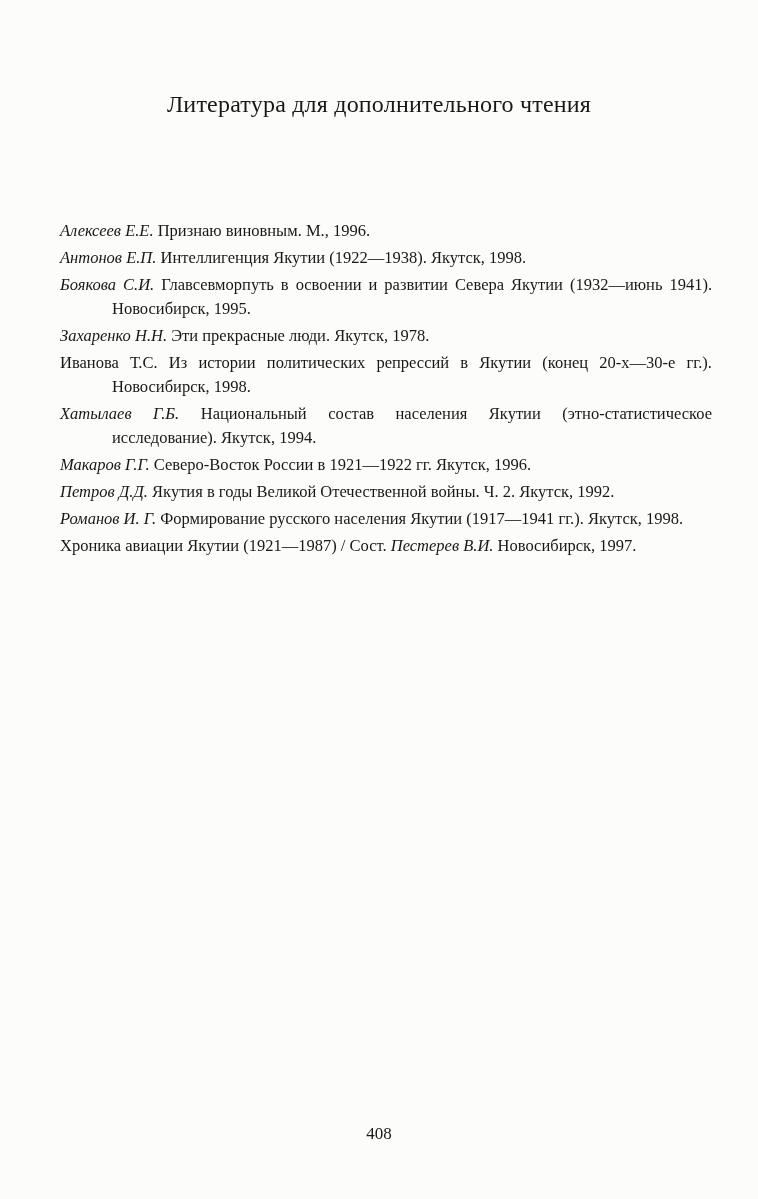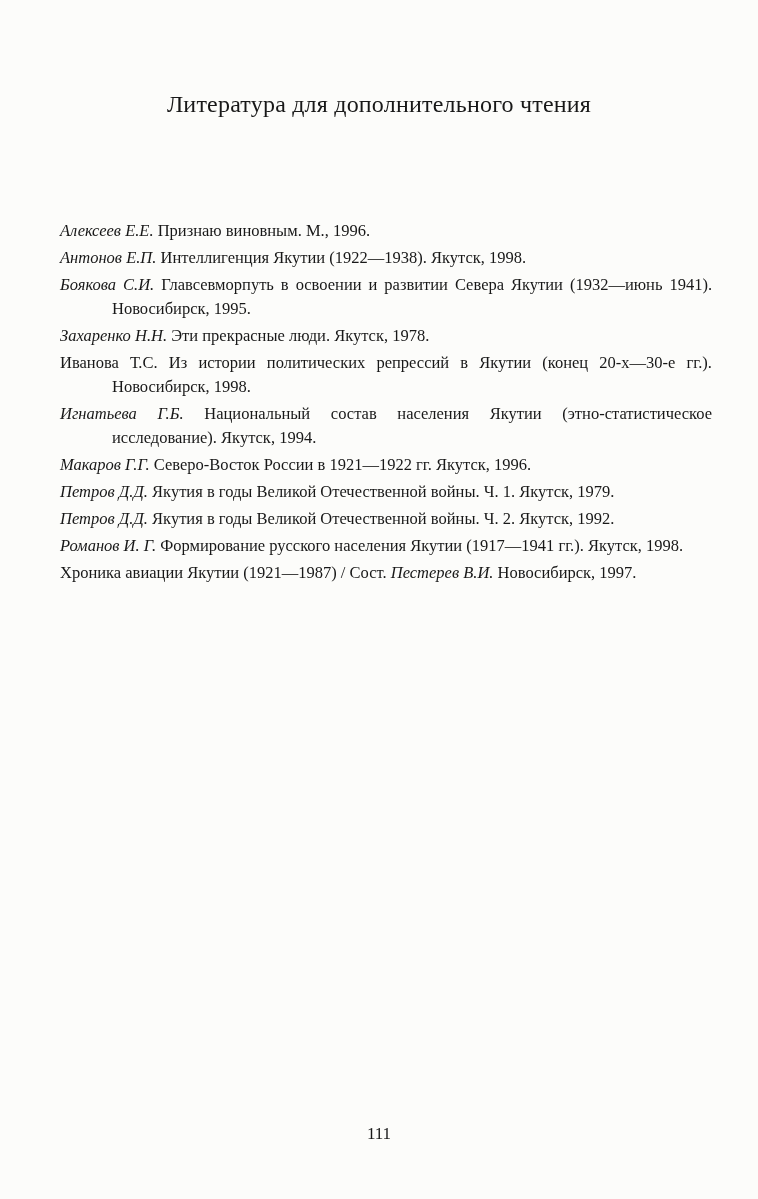--- a/index.html
+++ b/index.html
@@ -59,22 +59,21 @@
 
 <div class="page">
   <h1 class="title">Литература для дополнительного чтения</h1>
 
   <div class="entries" id="entries">
       <p class="entry"><em>Алексеев Е.Е.</em><span> Признаю виновным. М., 1996.</span></p>
       <p class="entry"><em>Антонов Е.П.</em><span> Интеллигенция Якутии (1922—1938). Якутск, 1998.</span></p>
       <p class="entry"><em>Боякова С.И.</em><span> Главсевморпуть в освоении и развитии Севера Якутии (1932—июнь 1941). Новосибирск, 1995.</span></p>
       <p class="entry"><em>Захаренко Н.Н.</em><span> Эти прекрасные люди. Якутск, 1978.</span></p>
       <p class="entry"><span>Иванова Т.С. Из истории политических репрессий в Якутии (конец 20-х—30-е гг.). Новосибирск, 1998.</span></p>
-      <p class="entry"><em>Игнатьева Г.Б.</em><span> Национальный состав населения Якутии (этно-статистическое исследование). Якутск, 1994.</span></p>
+      <p class="entry"><em>Хатылаев Г.Б.</em><span> Национальный состав населения Якутии (этно-статистическое исследование). Якутск, 1994.</span></p>
       <p class="entry"><em>Макаров Г.Г.</em><span> Северо-Восток России в 1921—1922 гг. Якутск, 1996.</span></p>
-      <p class="entry"><em>Петров Д.Д.</em><span> Якутия в годы Великой Отечественной войны. Ч. 1. Якутск, 1979.</span></p>
       <p class="entry"><em>Петров Д.Д.</em><span> Якутия в годы Великой Отечественной войны. Ч. 2. Якутск, 1992.</span></p>
       <p class="entry"><em>Романов И. Г.</em><span> Формирование русского населения Якутии (1917—1941 гг.). Якутск, 1998.</span></p>
       <p class="entry"><span>Хроника авиации Якутии (1921—1987) / Сост. </span><em>Пестерев В.И.</em><span> Ново­сибирск, 1997.</span></p>
     </div>
 
-  <div class="page-number">111</div>
+  <div class="page-number">408</div>
 </div>
 
 </body></html>

